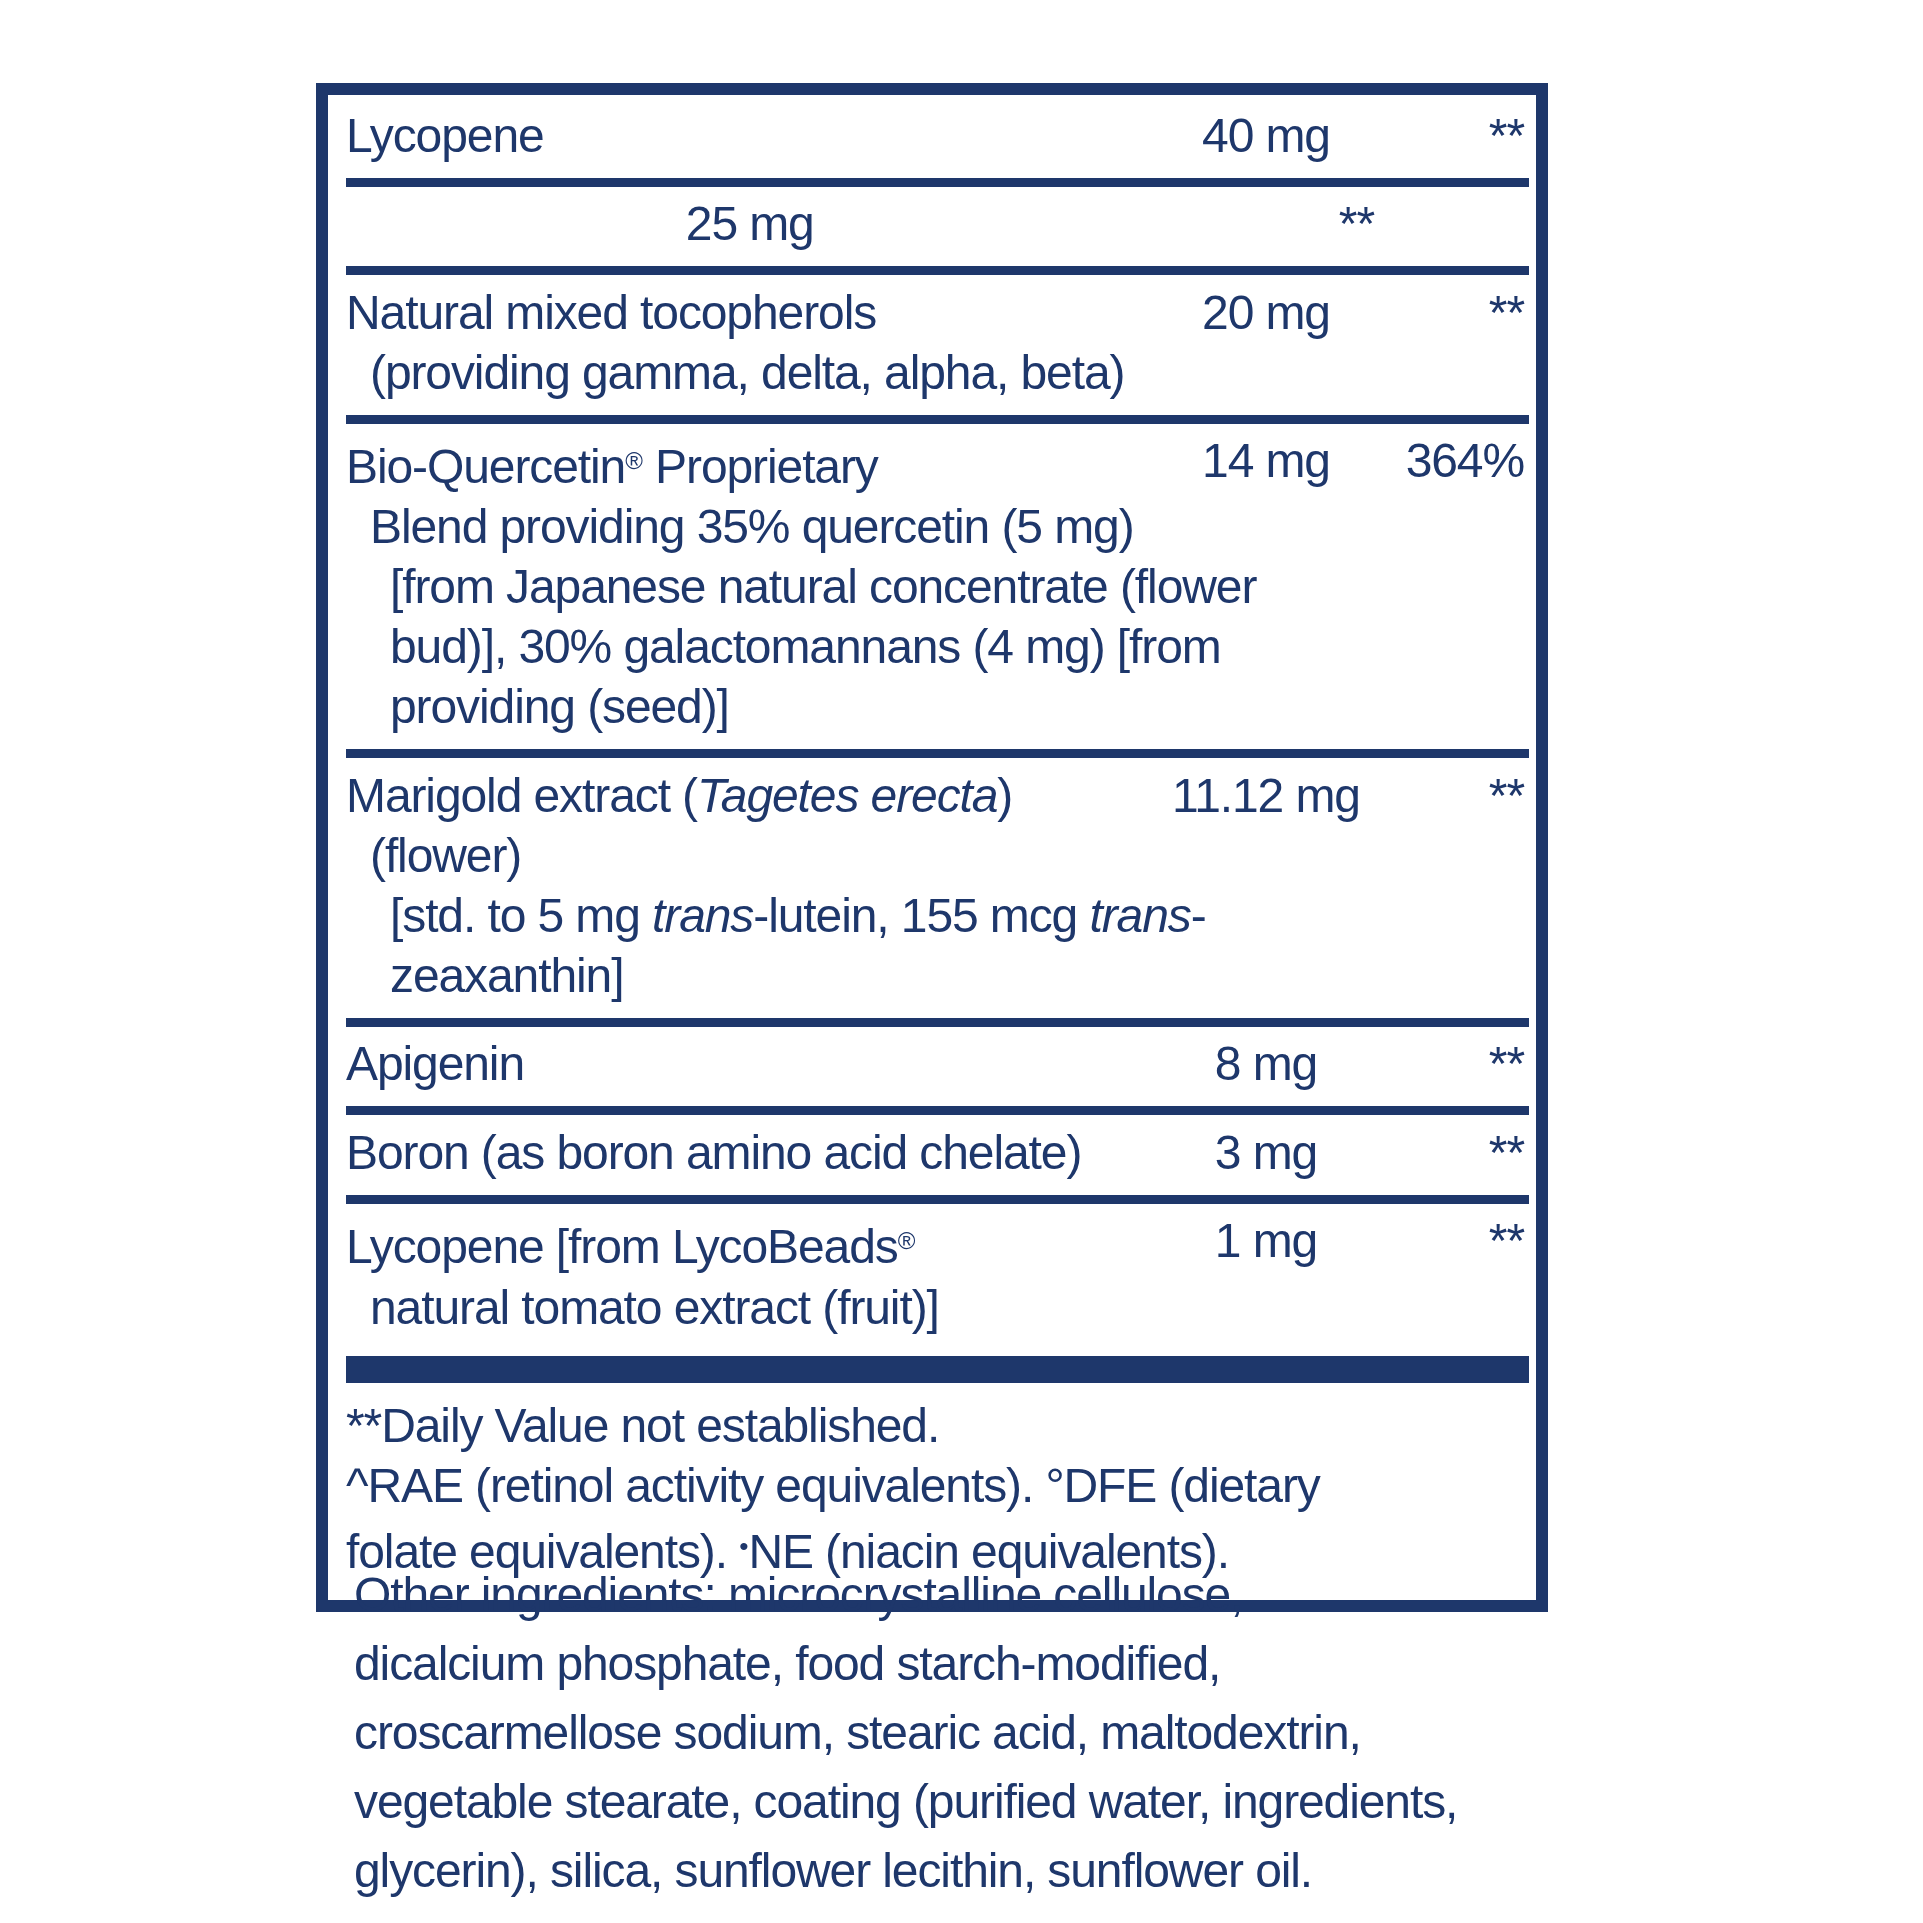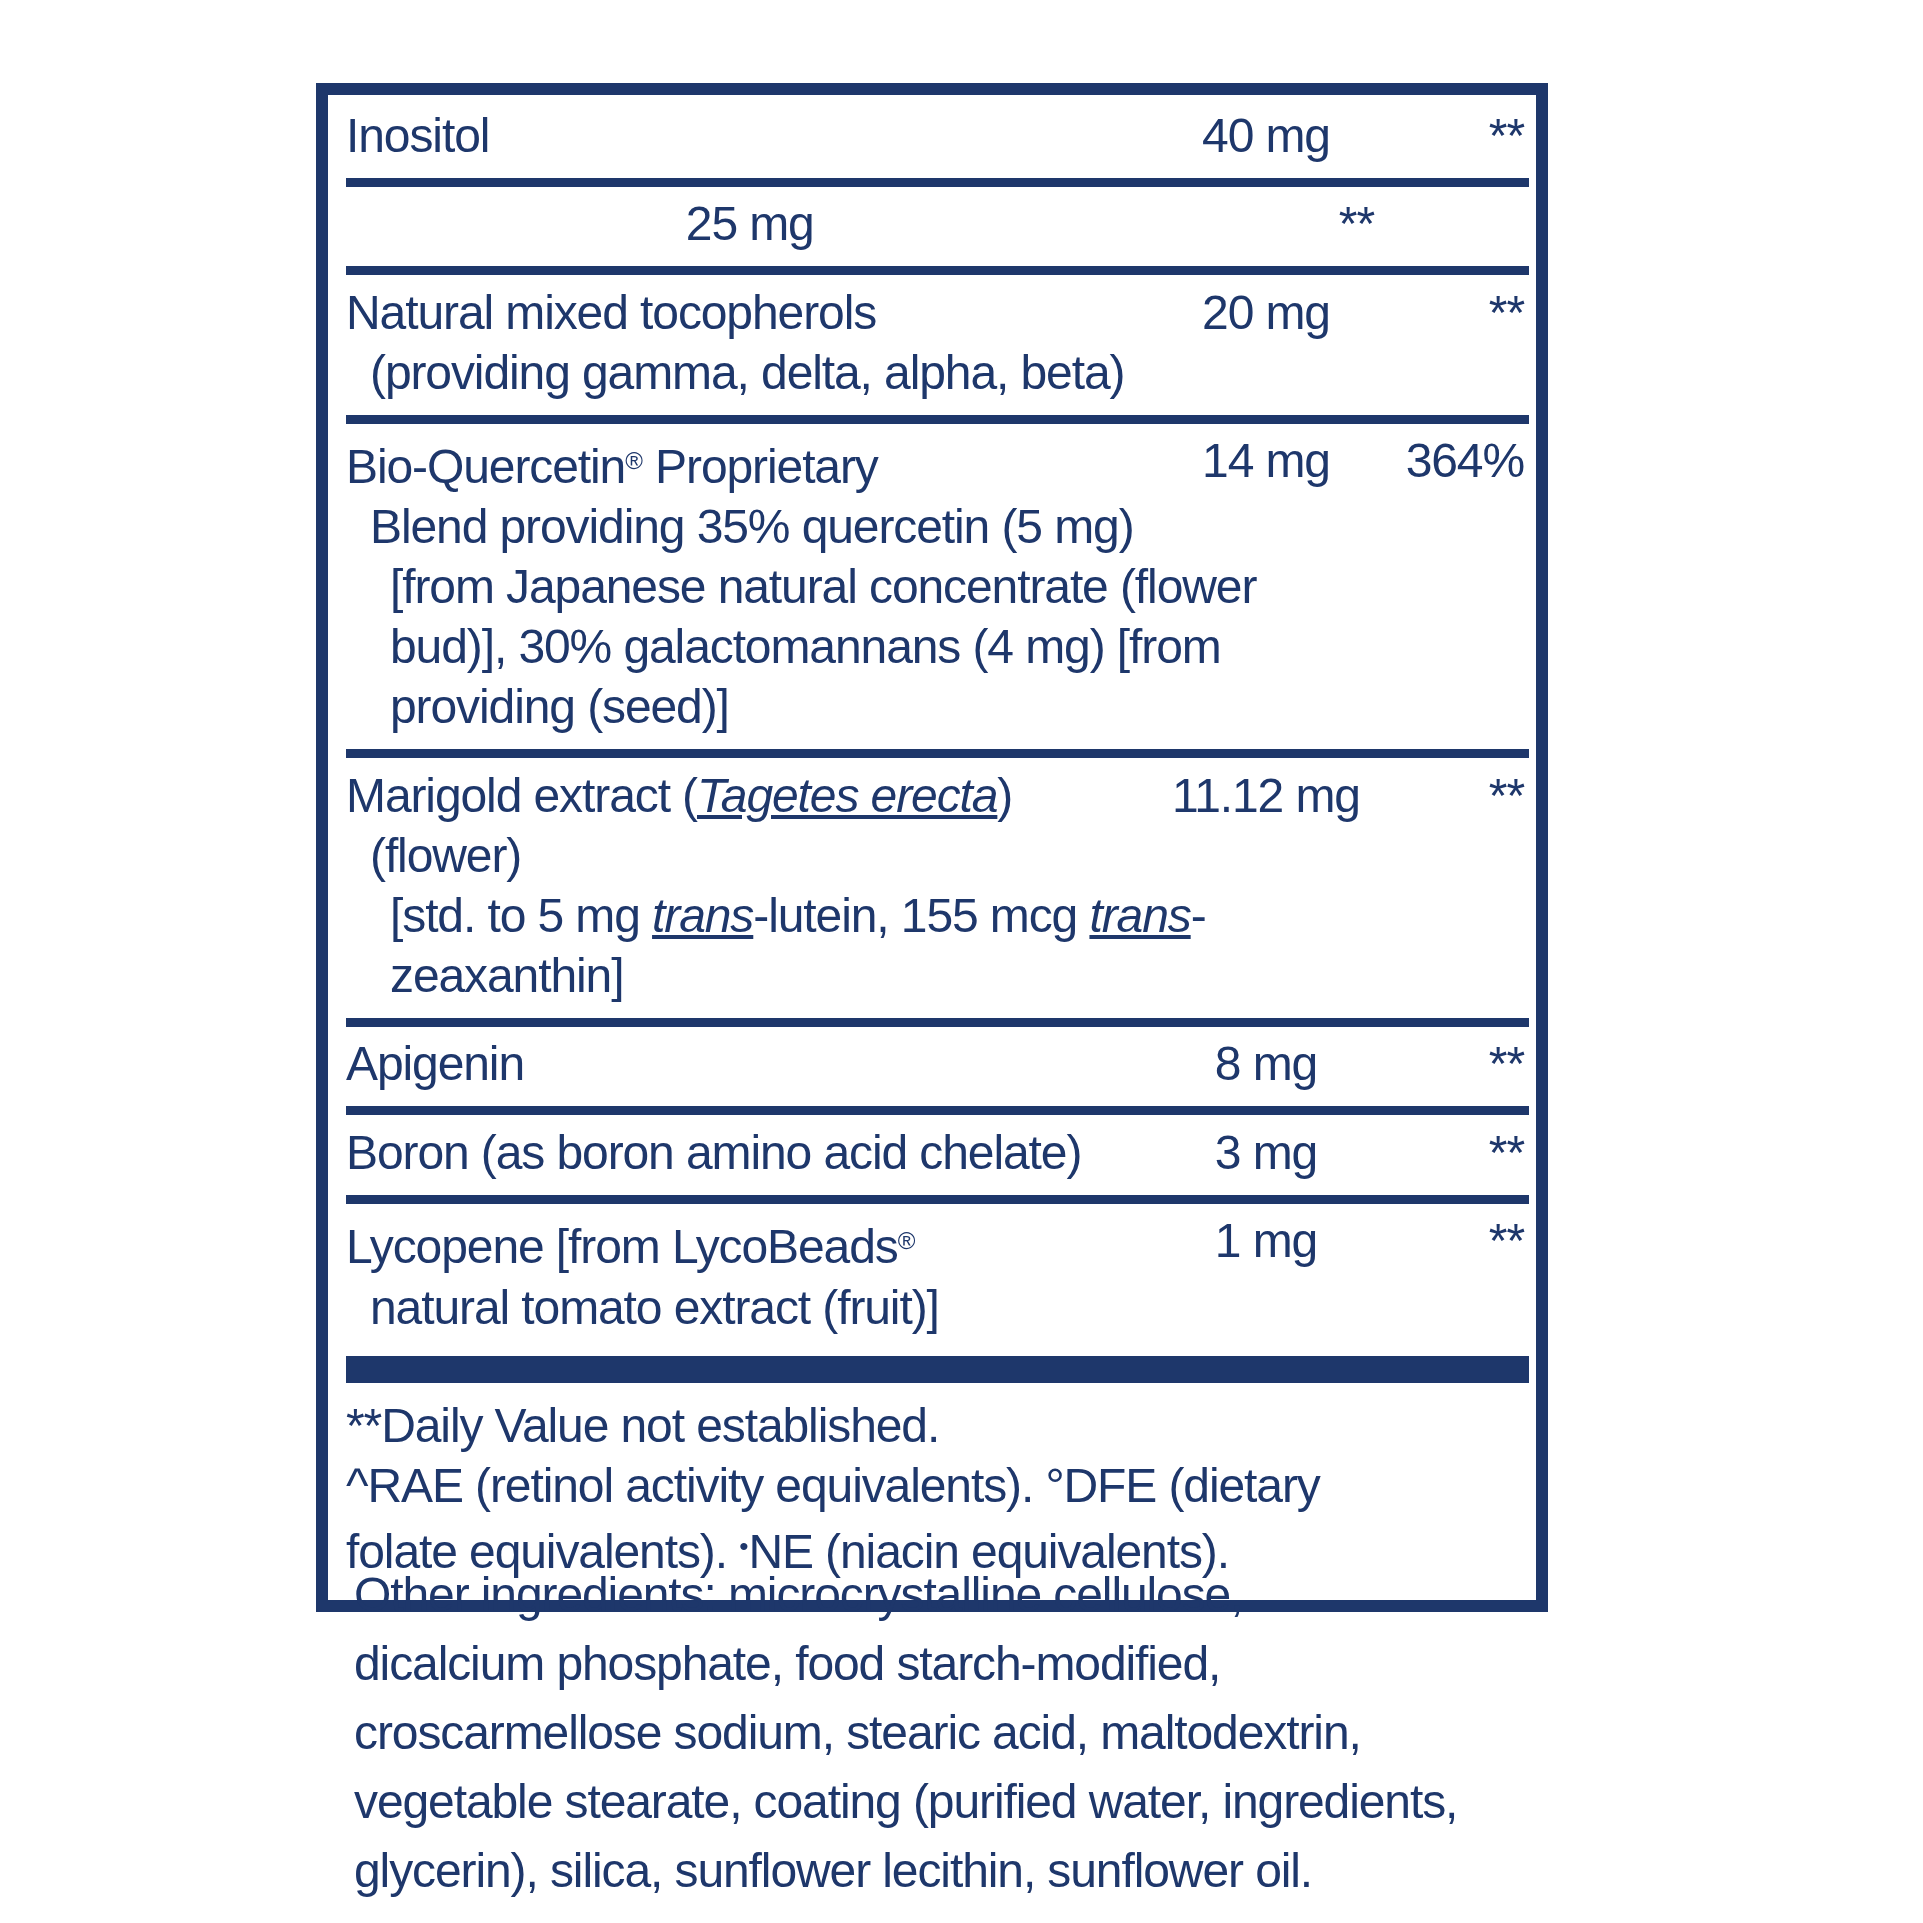--- a/index.html
+++ b/index.html
@@ -53,38 +53,38 @@
   sup.reg {
     font-size: 0.5em;
     vertical-align: 0.6em;
     letter-spacing: 0;
   }
   .bsup {
     font-size: 0.55em;
     vertical-align: 0.5em;
     letter-spacing: 0;
   }
-  em { font-style: italic; text-decoration: underline; }
+  em { font-style: italic; }
   .other-ingredients {
     position: absolute;
     left: 326px;
     top: 1560px;
     width: 1488px;
     margin-left: 28px;
   }
   .other-ingredients .txt { line-height: 69px; }
 </style>
 </head>
 <body>
 
 <div class="facts-table">
 
   <div class="row">
     <div class="line1">
-      <span class="txt nm">Inositol</span>
+      <span class="txt nm">Lycopene</span>
       <span class="txt amt">40 mg</span>
       <span class="txt dv">**</span>
     </div>
   </div>
   <div class="divider"></div>
 
   <div class="row">
     <div class="line1">
       <span class="txt amt">25 mg</span>
       <span class="txt dv">**</span>

